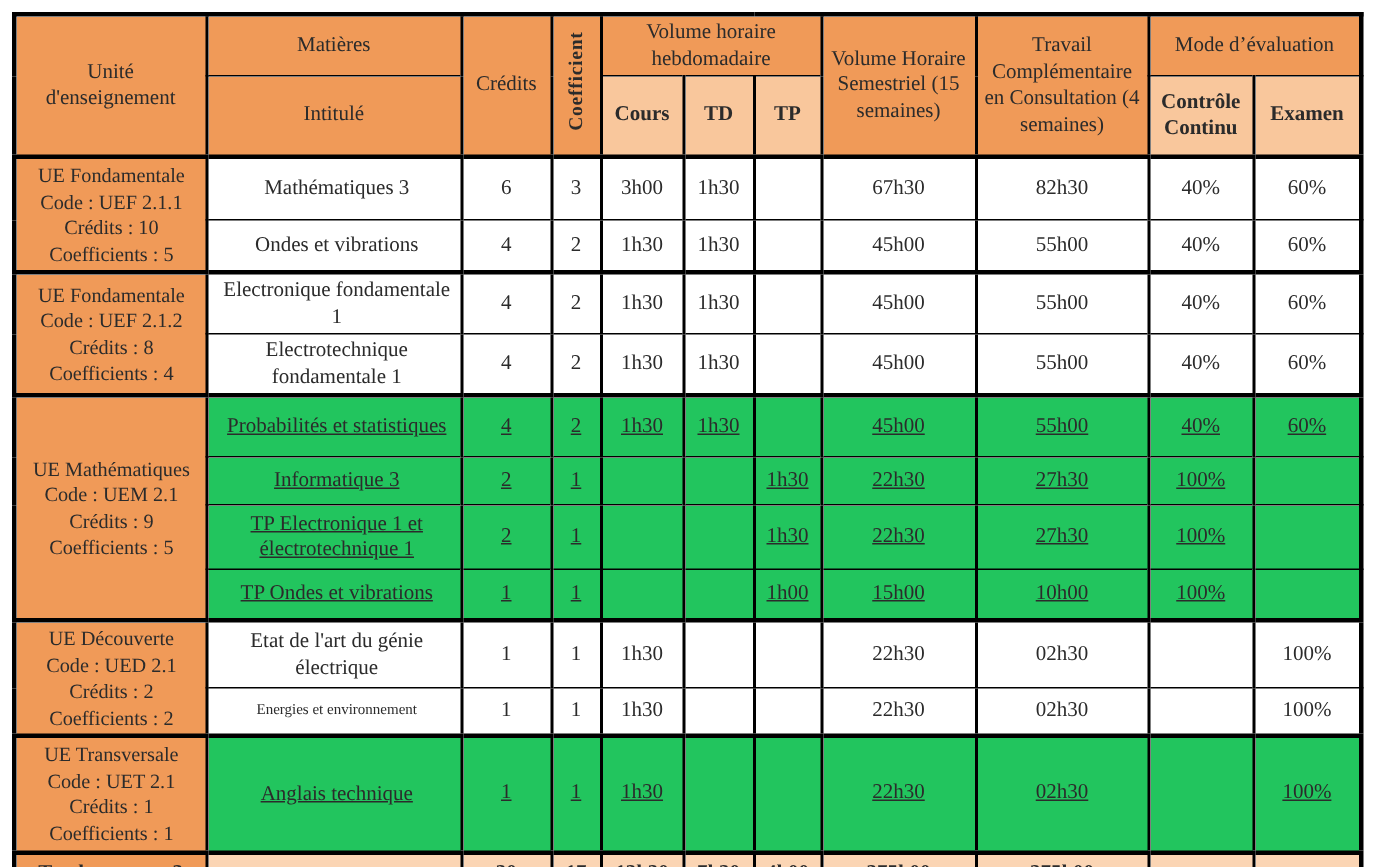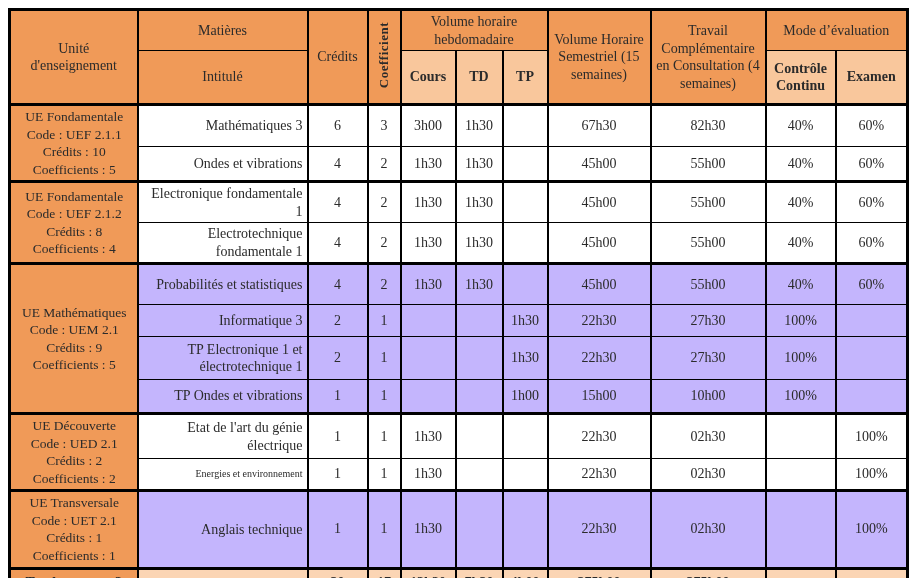--- a/index.html
+++ b/index.html
@@ -25,28 +25,28 @@
     font-weight:normal;
     text-align:center;
     vertical-align:middle;
     overflow:hidden;
   }
   
   tr.sep > td, tr.sep > th { border-top:3px solid #000; }
 
   .orange { background:#F09A58; }
   .peach  { background:#F9C79C; }
-  .blue   { background:#c4b5fd; }
+  .blue   { background:#22c55e;text-decoration:underline; }
   .totalbg{ background:#FBD5B4; }
 
   th { line-height:1.25; }
   .bold { font-weight:bold; }
 
   .ue-cell { text-align:center; padding-left:5px; font-size:13.5px; line-height:1.3; }
-  .intitule { text-align:right; padding-left:8px; line-height:1.25;margin-left:12px; }
+  .intitule { text-align:center; padding-left:8px; line-height:1.25;margin-left:12px; }
 
   .vert {
     writing-mode:vertical-rl;
     transform:rotate(180deg);
     display:inline-block;
     font-weight:bold;
     font-size:13px;
     letter-spacing:0.5px;
   }
   .total-label { font-weight:bold; }

